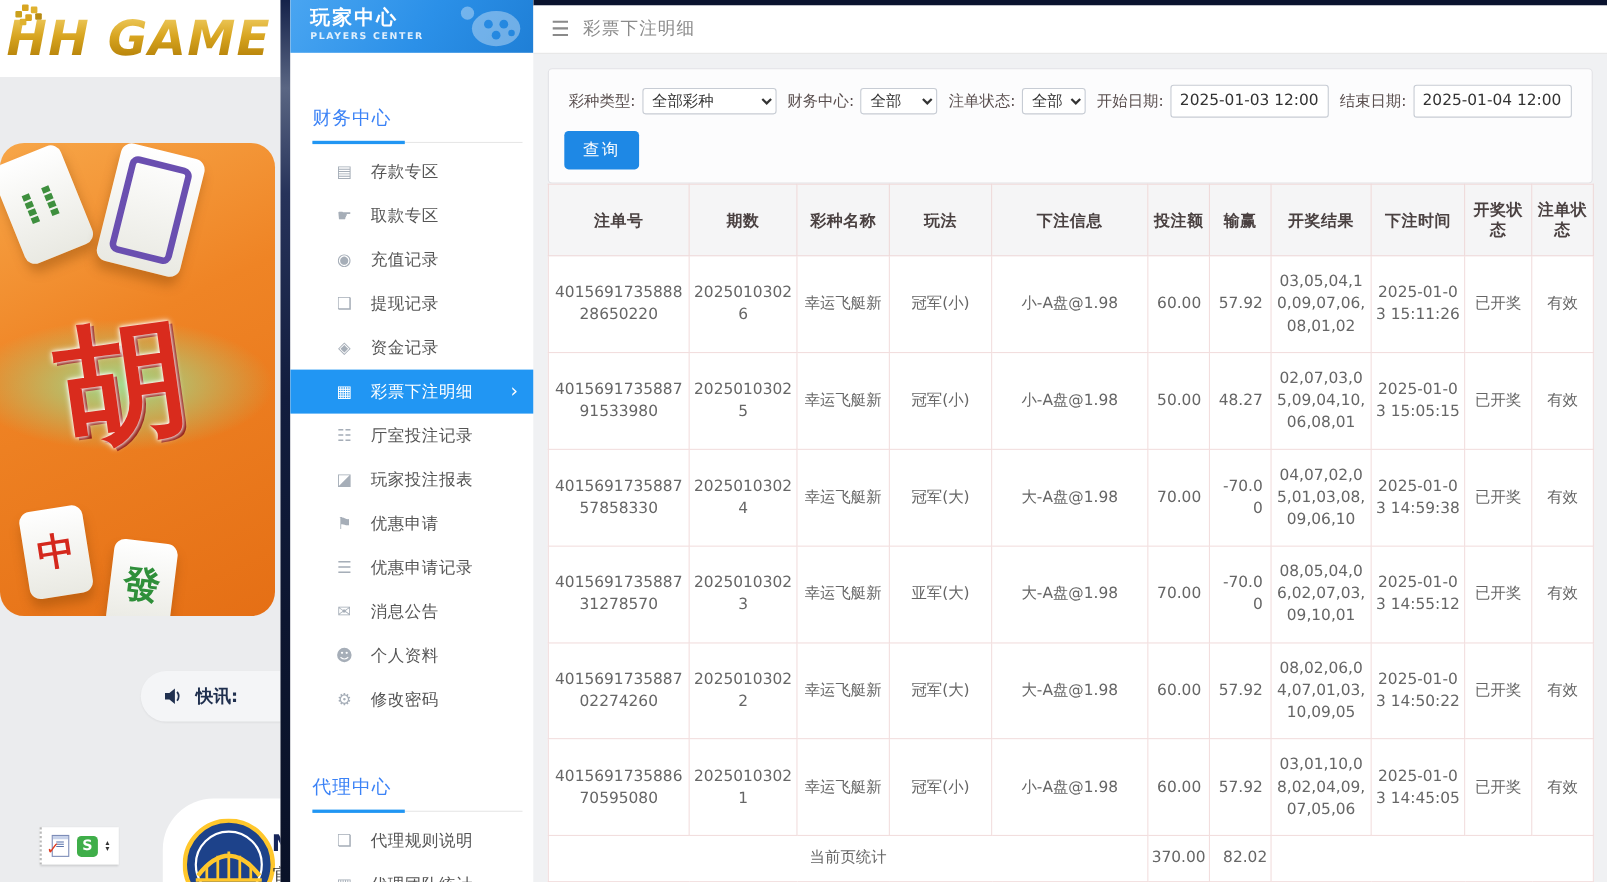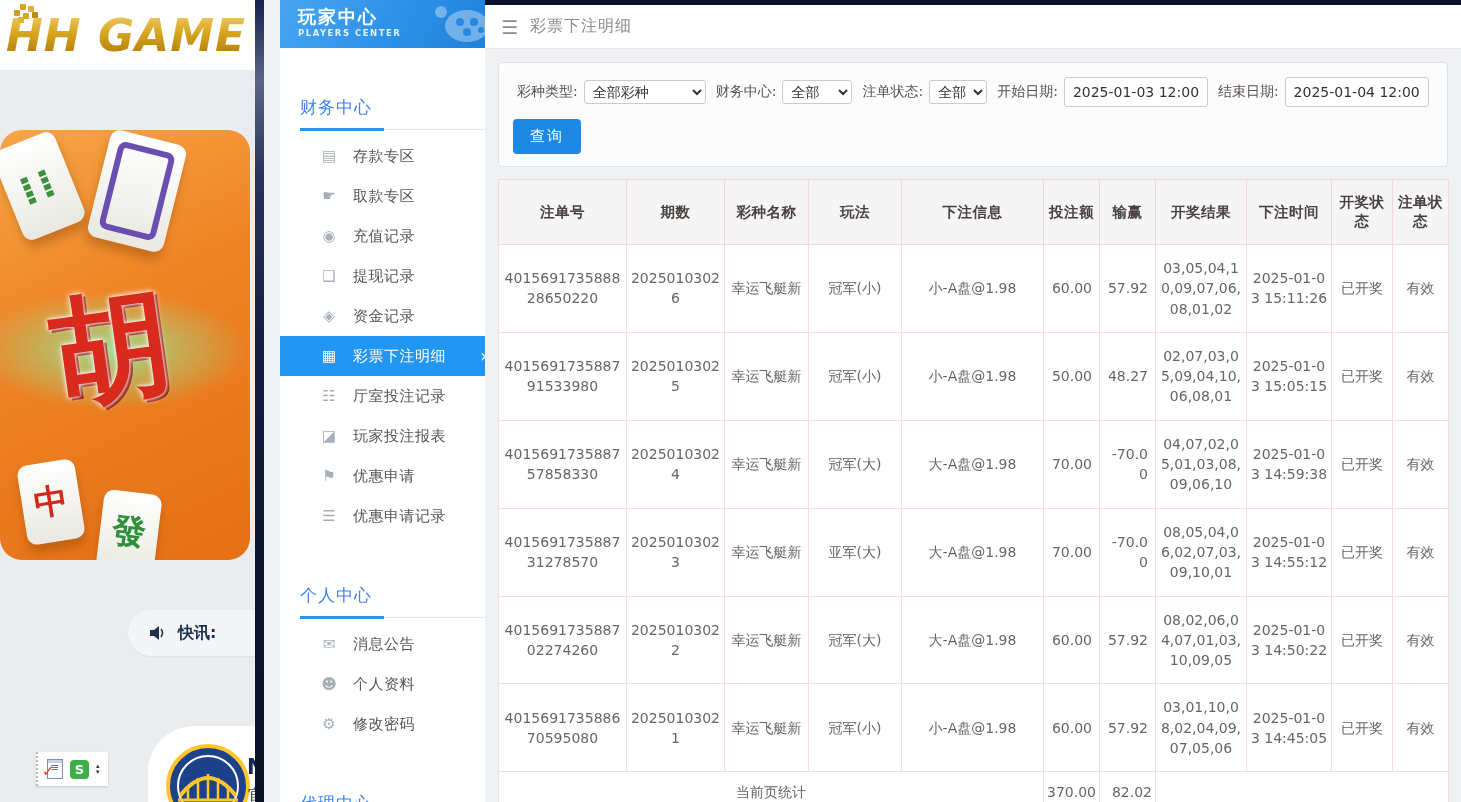--- a/index.html
+++ b/index.html
@@ -41,21 +41,21 @@
   .doc-ico::before { content:"≡"; position:absolute; left:2px; top:1px; font-size:11px; color:#5b74ab; }
   .doc-ico::after { content:"✓"; position:absolute; left:-6px; top:2px; color:#e03a1e; font-size:15px; font-weight:bold; }
   .s-badge { width:19px; height:19px; background:#3fae49; border-radius:4px; color:#fff; font-weight:bold; font-size:13px; display:flex; align-items:center; justify-content:center; }
   .tiny-arrows { font-size:7px; color:#333; line-height:6px; display:flex; flex-direction:column; }
 
   
   .divider-strip { position:absolute; left:255px; top:0; width:9px; height:802px;
     background:linear-gradient(180deg,#15224a 0%,#5a6683 10%,#27335a 22%,#121d3e 45%,#0d1630 70%,#0a1228 100%); }
 
   
-  .sidebar { position:absolute; left:280px; top:0; width:221px; height:802px; background:#ffffff; }
+  .sidebar { position:absolute; left:264px; top:0; width:221px; height:802px; background:#ffffff; }
   .sidebar-header { position:relative; height:48px; background:linear-gradient(120deg,#49a5f1 0%,#2b90e8 55%,#1f7fd6 100%); padding:6px 0 0 18px; overflow:hidden; }
   .sidebar-title { color:#fff; font-size:18px; font-weight:bold; letter-spacing:2px; line-height:22px; }
   .sidebar-subtitle { color:rgba(255,255,255,.85); font-size:8.5px; letter-spacing:1.5px; font-weight:bold; }
   .gamepad { position:absolute; right:10px; top:2px; opacity:.35; }
 
   .menu-section { padding:12px 10px 6px 20px; }
   .menu-section-label { font-size:17px; color:#3b82f6; letter-spacing:1px; margin-bottom:10px;margin-top:36px; }
   .menu-section-line { height:1px; background:#e7e7e7; position:relative; }
   .menu-section-line::before { content:""; position:absolute; left:0; top:-1px; width:84px; height:3px; background:#2196f3; }
 
@@ -67,21 +67,21 @@
   .menu-item.active .mi-chevron { position:absolute; right:14px; color:#fff; font-size:17px; }
 
   
   .main { position:absolute; left:485px; top:0; width:976px; height:802px; background:#f0f1f3; }
   .top-strip { height:5px; background:#0a132e; }
   .page-header { height:44px; background:#ffffff; border-bottom:1px solid #e6e6e6; display:flex; align-items:center; gap:12px; padding-left:16px; }
   .hamburger { font-size:19px; color:#8a8a8a; cursor:pointer; }
   .page-title { font-size:16px; color:#8a8a8a; letter-spacing:1px; }
 
   .content { padding:13px; }
-  .filter-panel { background:#fcfcfd; border:1px solid #e2e2e6; border-radius:4px; padding:14px 14px 12px 14px; margin-bottom:12px; }
+  .filter-panel { background:#fcfcfd; border:1px solid #e2e2e6; border-radius:4px; padding:14px 14px 12px 14px; margin-bottom:0; }
   .filter-row { display:flex; align-items:center; flex-wrap:wrap; gap:6px; }
   .f-label { font-size:14px; color:#5a4f4f; margin-left:4px; }
   .filter-panel select { height:24px; border:1px solid #c7ccd4; border-radius:3px; background:#fff; font-size:14px; color:#333; padding:0 4px; font-family:"DejaVu Sans",sans-serif; }
   .sel-lottery { width:122px; } .sel-draw { width:70px; } .sel-bet { width:58px; }
   .filter-panel input.date { height:30px; width:144px; border:1px solid #c7ccd4; border-radius:3px; font-size:14px; color:#333; padding:0 8px; font-family:"DejaVu Sans",sans-serif; }
   .query-btn { margin-top:12px; background:#1e88e5; color:#ffffff; border:none; border-radius:4px; font-size:15px; padding:8px 17px; cursor:pointer; font-family:"DejaVu Sans",sans-serif; letter-spacing:2px; }
 
   .table-panel { background:#fff; }
   table.bets { width:100%; border-collapse:collapse; table-layout:fixed; }
   table.bets th { background:#f5f5f6; color:#4a4141; font-size:14.5px; font-weight:bold; padding:13px 3px; border:1px solid #efdada; letter-spacing:.5px; }
@@ -193,24 +193,20 @@
     </div>
     <div class="menu-item">
       <span class="mi-icon">⚑</span>
       <span class="mi-label">优惠申请</span>
     </div>
     <div class="menu-item">
       <span class="mi-icon">☰</span>
       <span class="mi-label">优惠申请记录</span>
     </div>
 
-    <div class="menu-section">
-      <div class="menu-section-label">个人中心</div>
-      <div class="menu-section-line"></div>
-    </div>
     <div class="menu-item">
       <span class="mi-icon">✉</span>
       <span class="mi-label">消息公告</span>
     </div>
     <div class="menu-item">
       <span class="mi-icon">☻</span>
       <span class="mi-label">个人资料</span>
     </div>
     <div class="menu-item">
       <span class="mi-icon">⚙</span>

